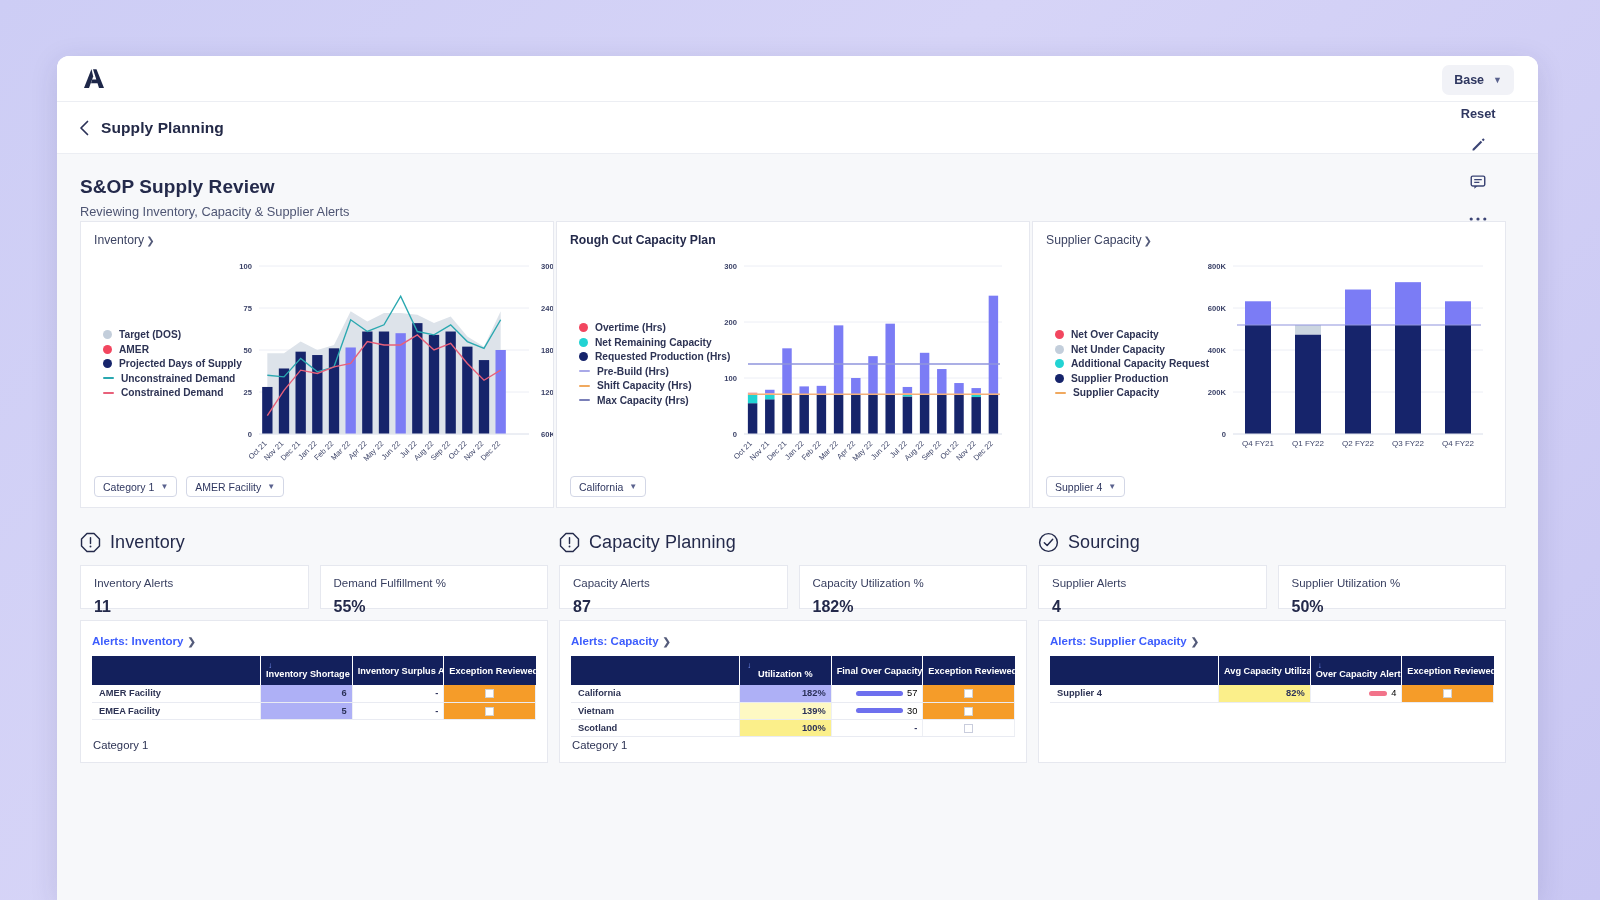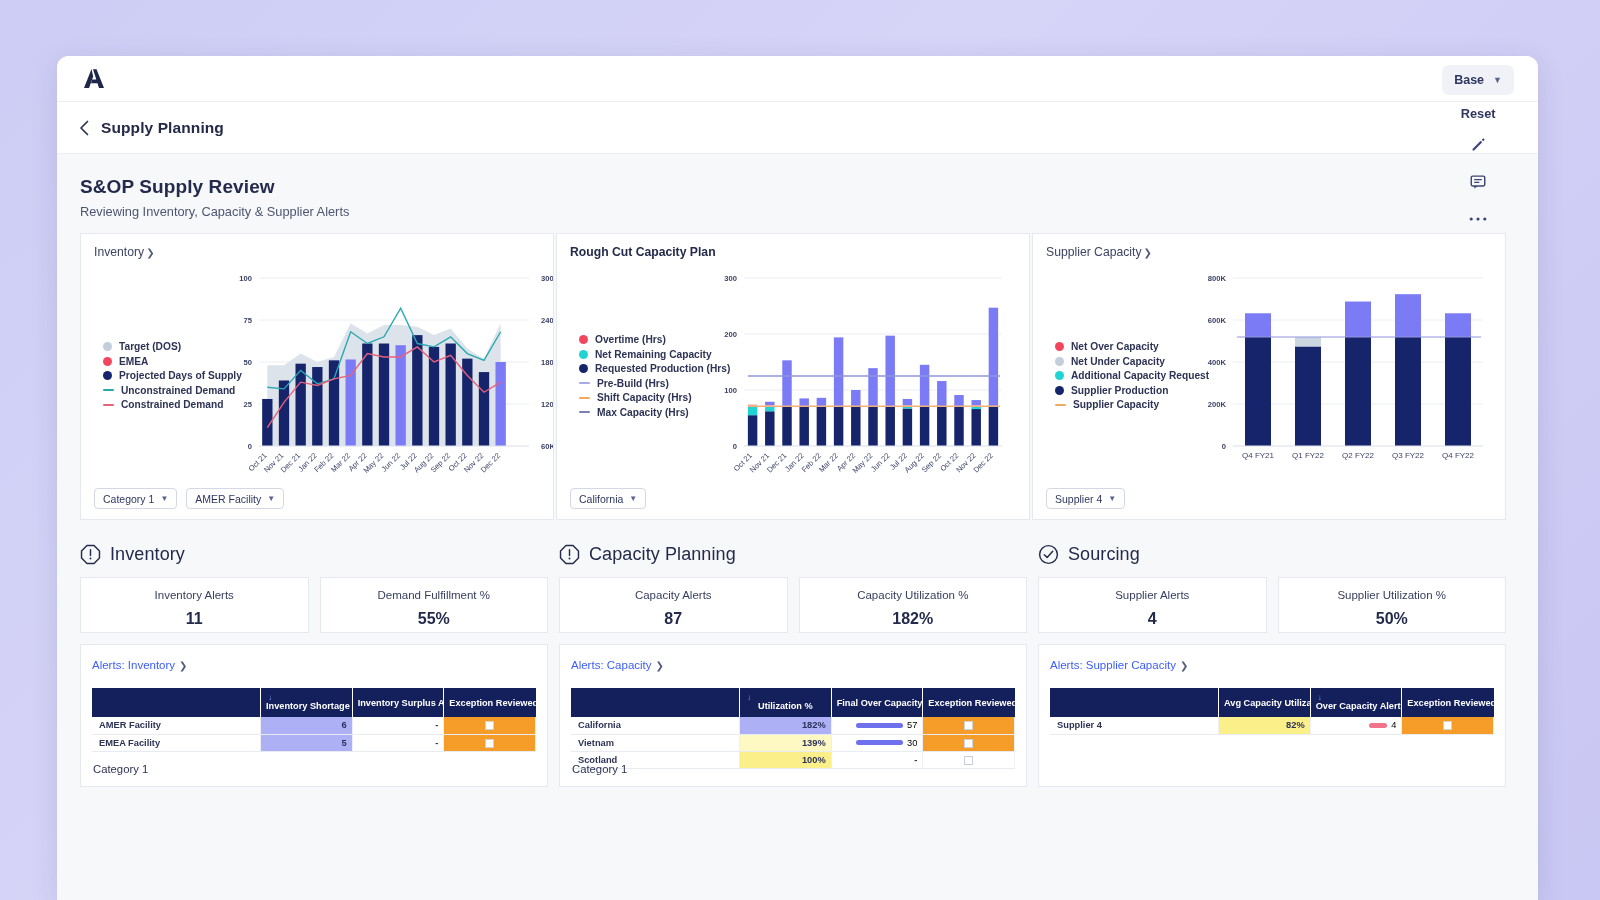--- a/index.html
+++ b/index.html
@@ -67,21 +67,21 @@
   .page-body {
     background:#f7f8fa;
     height: calc(844px - 46px - 52px);
     padding: 22px 32px 0 23px;
     overflow: hidden;
   }
   .page-title { font-size: 19px; font-weight: 700; color:#242a4b; letter-spacing:.1px; }
   .page-sub { font-size: 12.8px; color:#4e5573; margin-top: 6px; }
 
   
-  .chart-row { display:flex; gap:2px; margin-top: 14px; }
+  .chart-row { display:flex; gap:2px; margin-top: 2px; }
   .chart-card {
     flex:1; background:#fff; border:1px solid #e6e8ef;
     height: 287px; position:relative; overflow:hidden;
   }
   .chart-card-title {
     position:absolute; left:13px; top:11px;
     font-size:12.2px; color:#3d4463; font-weight:500;
   }
   .chart-card-title.strong { color:#242a4b; font-weight:700; }
   .chev-r { font-size: 10px; color:#545b7a; margin-left:2px; }
@@ -117,32 +117,32 @@
   
   .kpi-row { display:flex; gap:11px; margin-top: 24px; }
   .kpi-col { flex:1; }
   .section-head { display:flex; align-items:center; gap:9px; margin-bottom: 12px; }
   .section-head-title { font-size:18px; color:#242a4b; font-weight:400; letter-spacing:.1px; }
   .sec-icon { width:21px; height:21px; color:#242a4b; }
 
   .cards { display:flex; gap:11px; }
   .kpi-card {
     flex:1; background:#fff; border:1px solid #e6e8ef;
-    padding: 11px 13px 13px 13px; height:56px;text-align:center;
+    padding: 11px 13px 13px 13px; height:44px;
   }
   .kpi-label { font-size:11.5px; color:#373e5f; font-weight:500; }
   .kpi-value { font-size:16px; color:#242a4b; font-weight:700; margin-top:9px; }
 
   .table-card {
     background:#fff; border:1px solid #e6e8ef; margin-top:11px;
     height: 143px; position:relative; padding: 10px 11px 0 11px;
   }
   .table-link {
-    font-size:11.5px; color:#3d5dfd; font-weight:400; cursor:pointer;
-    display:inline-flex; align-items:center; gap:2px; margin-bottom:17px;
+    font-size:11.5px; color:#3d5dfd; font-weight:700; cursor:pointer;
+    display:inline-flex; align-items:center; gap:2px; margin-bottom:9px;
   }
   table { border-collapse:collapse; width:100%; table-layout:fixed; }
   th {
     background:#13205c; color:#fff; font-size:9.2px; font-weight:700;
     padding:6px 5px; text-align:center; border-right:1px solid #fff;
     white-space:nowrap; position:relative;
   }
   th.lead { width:38%; }
   th:last-child { border-right:none; }
   td {
@@ -233,21 +233,21 @@
           <span>Inventory</span><span class="chev-r">❯</span>
         </div>
 
         <div class="legend">
           <div class="legend-item">
               <span class="legend-dot" style="background:#c3cedb"></span>
               <span>Target (DOS)</span>
             </div>
           <div class="legend-item">
               <span class="legend-dot" style="background:#f2465f"></span>
-              <span>EMEA</span>
+              <span>AMER</span>
             </div>
           <div class="legend-item">
               <span class="legend-dot" style="background:#16246b"></span>
               <span>Projected Days of Supply</span>
             </div>
           <div class="legend-item">
               <span class="legend-line" style="background:#2aa8b0"></span>
               <span>Unconstrained Demand</span>
             </div>
           <div class="legend-item">

